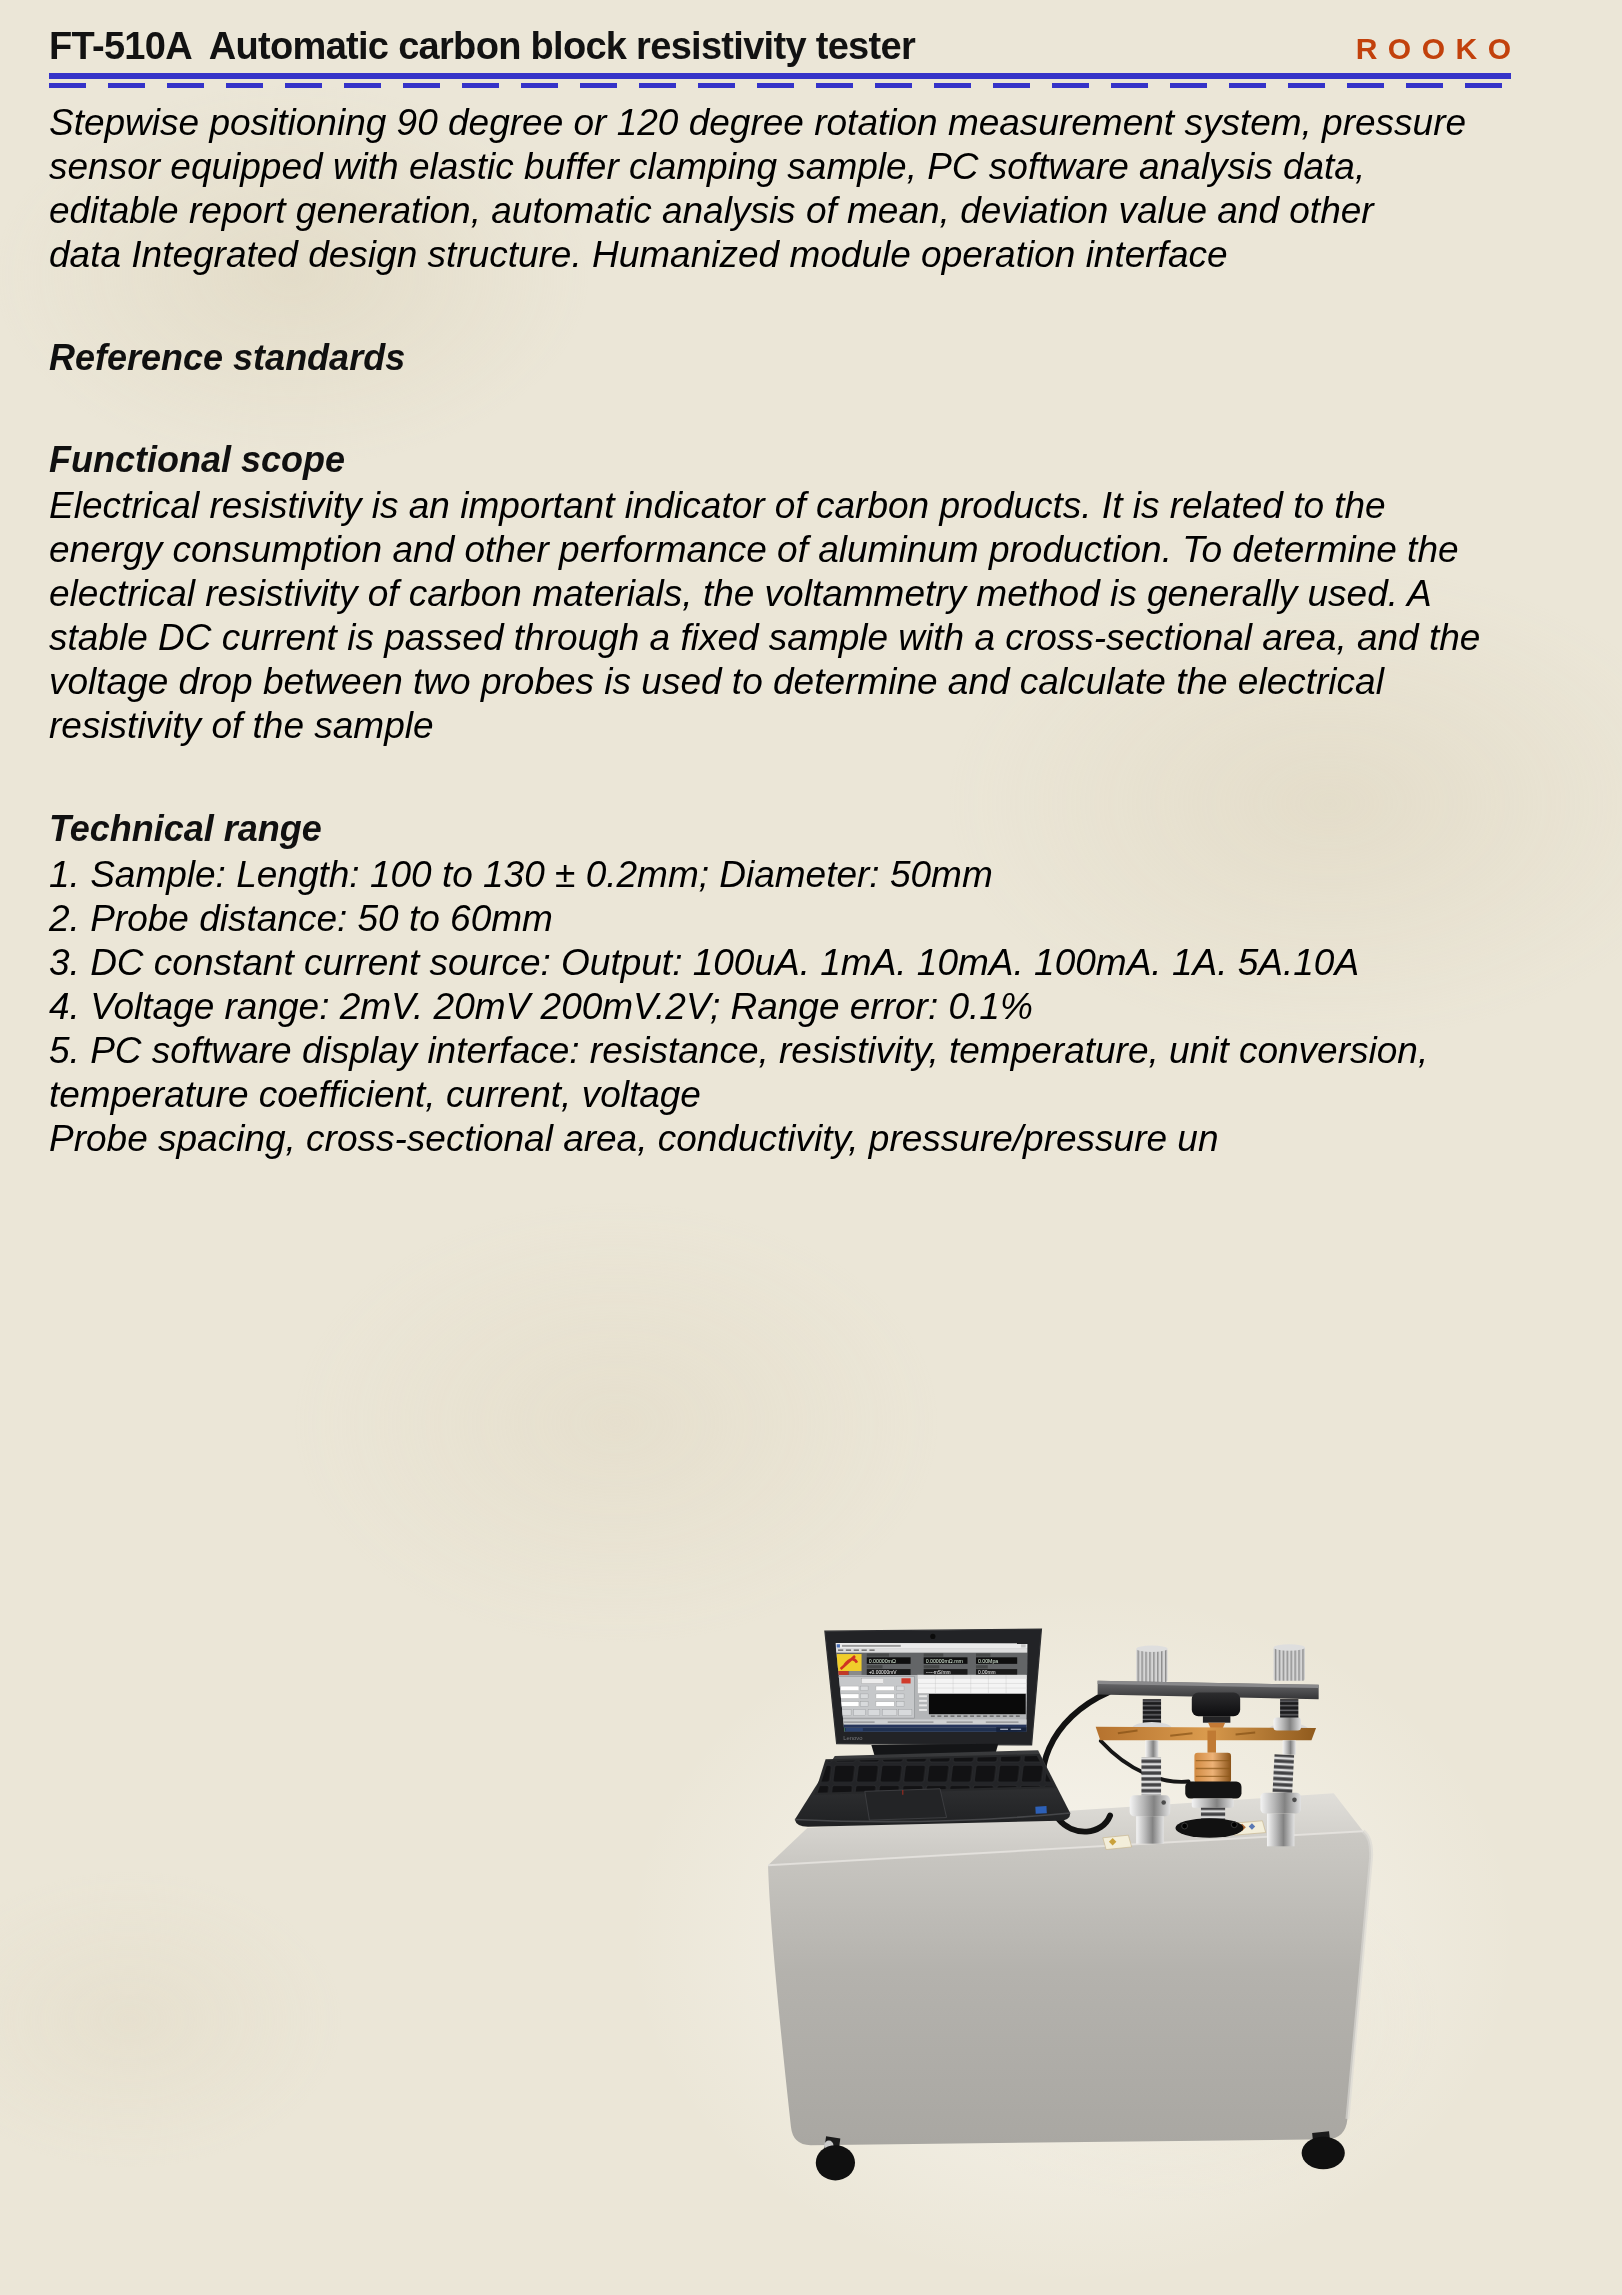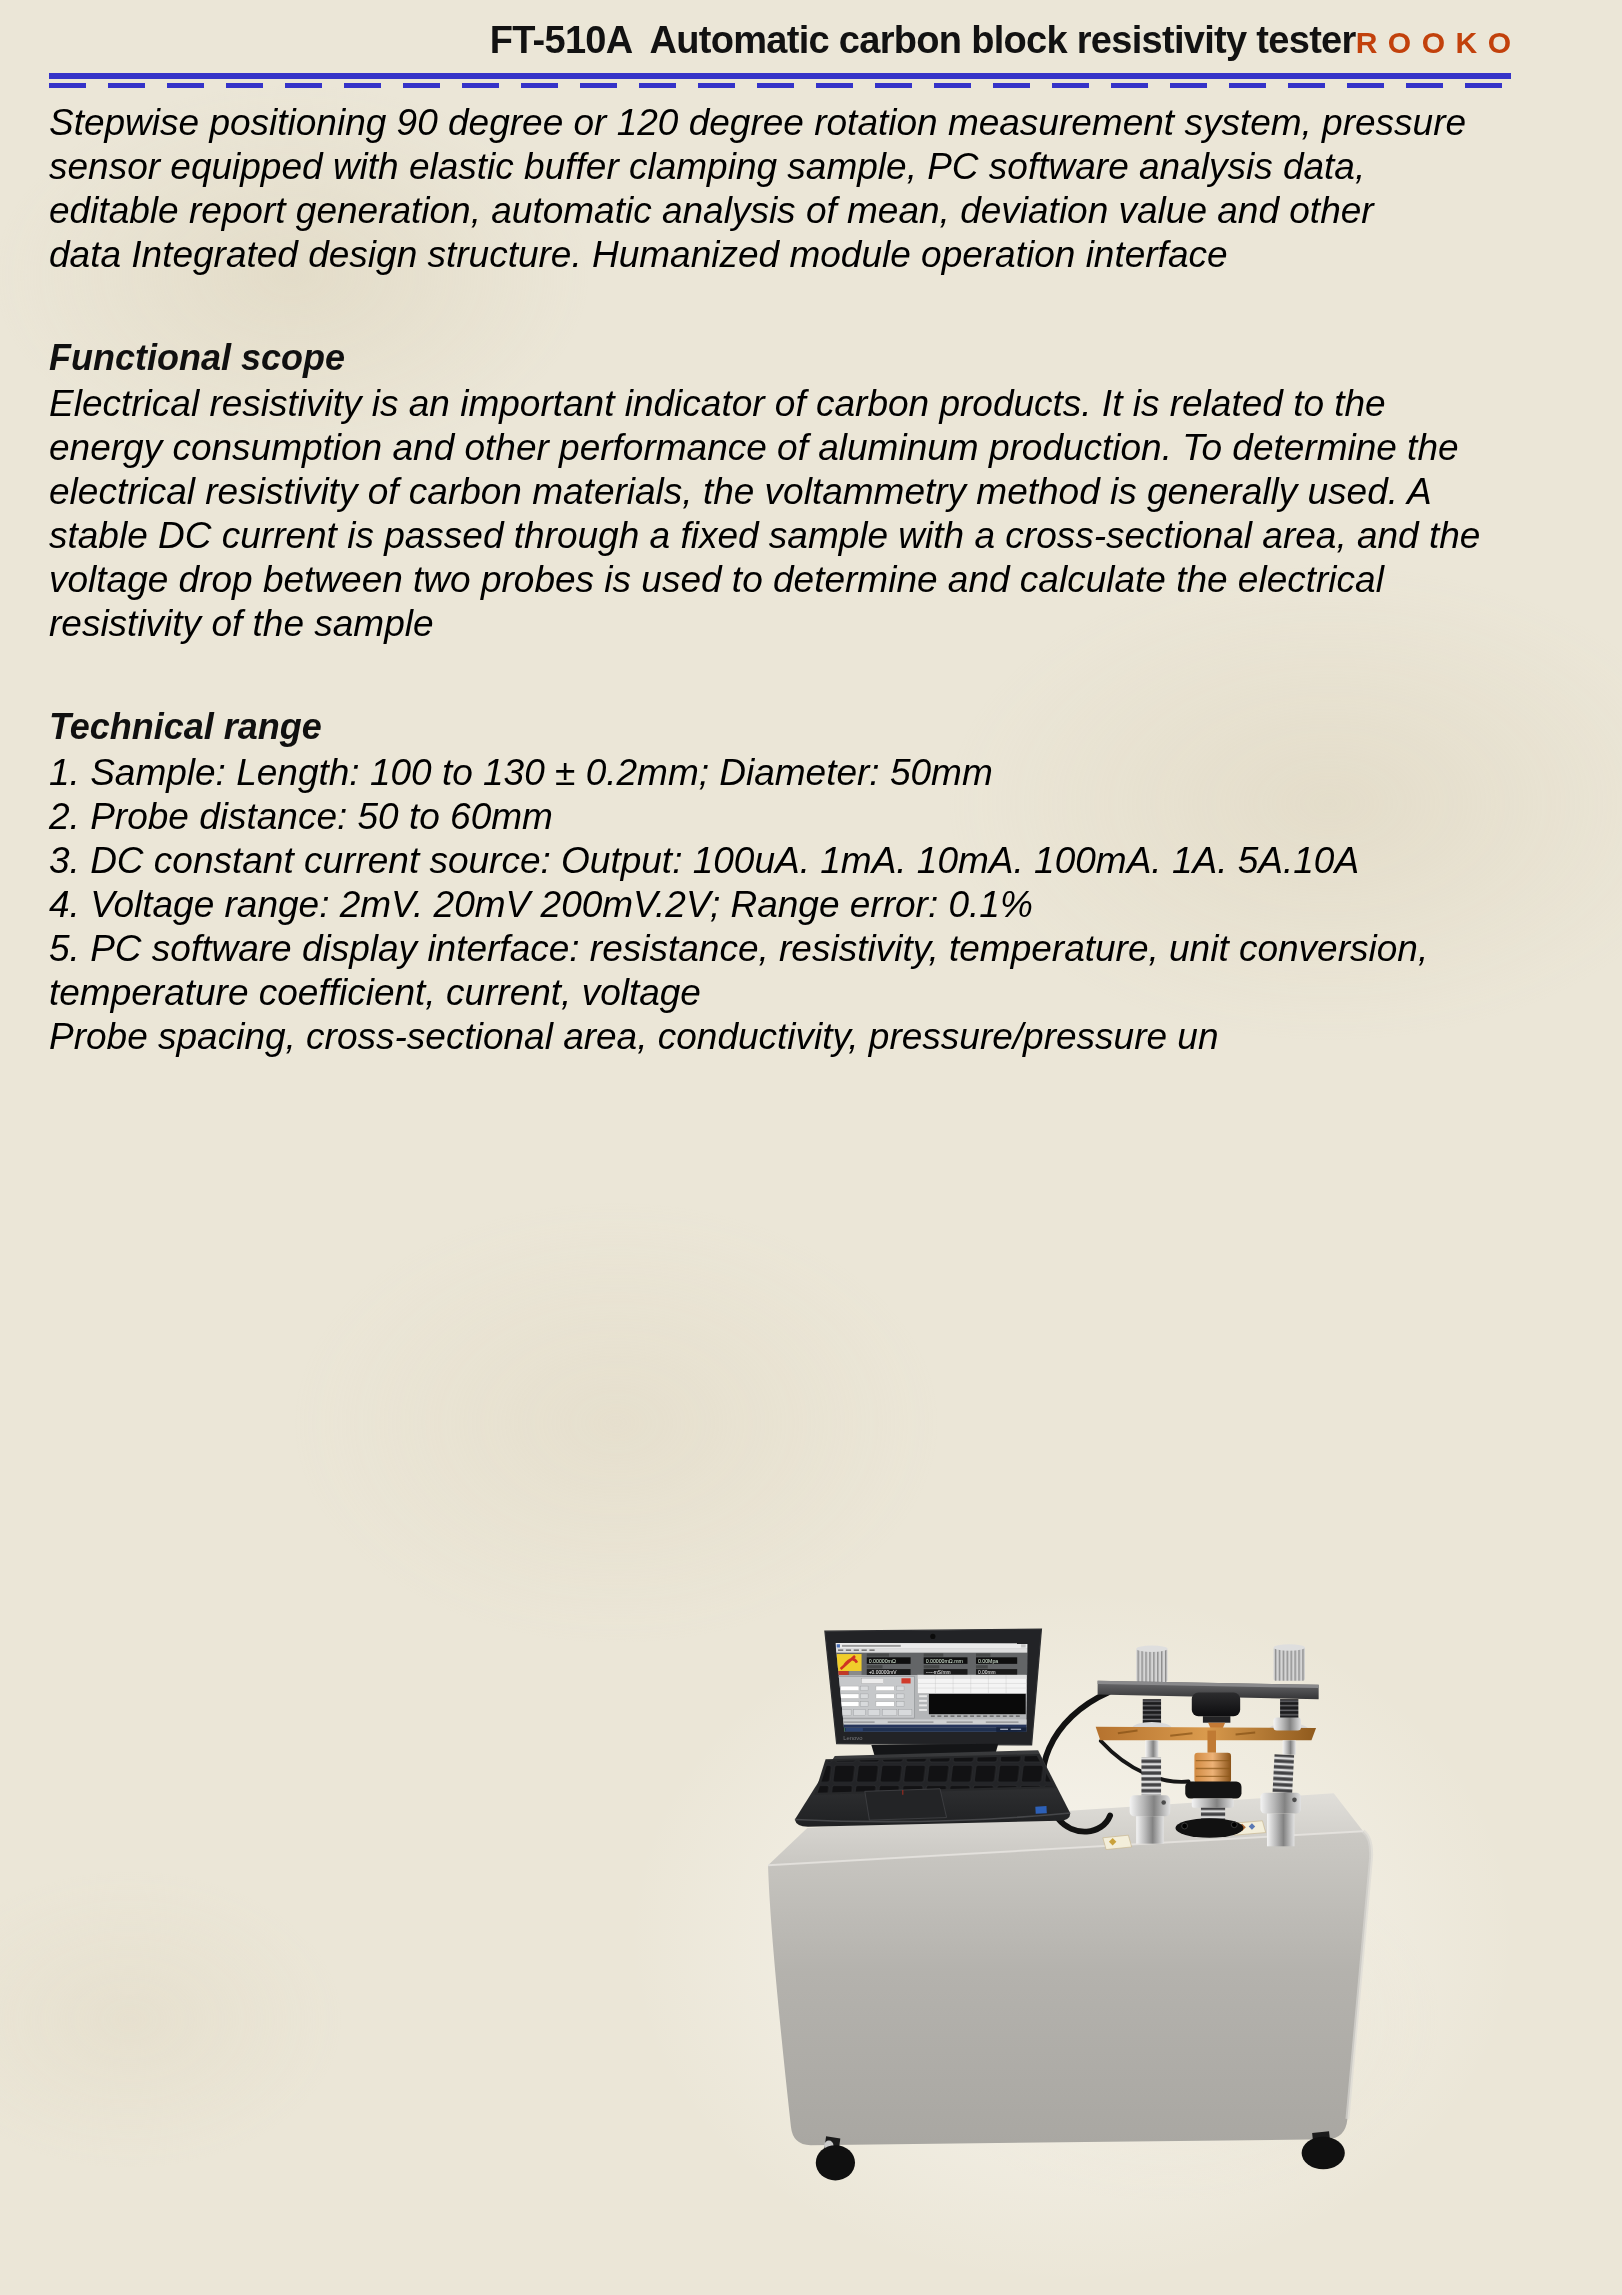--- a/index.html
+++ b/index.html
@@ -10,22 +10,22 @@
     background-color:#ebe6d7;
     background-image:
       radial-gradient(ellipse 458px 294px at 18% 12%, rgba(215,205,178,.38), transparent 65%),
       radial-gradient(ellipse 589px 366px at 82% 35%, rgba(213,202,175,.32), transparent 65%),
       radial-gradient(ellipse 497px 340px at 38% 62%, rgba(218,208,184,.30), transparent 65%),
       radial-gradient(ellipse 419px 281px at 72% 88%, rgba(213,203,176,.30), transparent 65%),
       radial-gradient(ellipse 327px 229px at 8% 88%, rgba(220,211,188,.30), transparent 65%);
     overflow:hidden;position:relative;
   }
   .header{
-    position:absolute;left:49px;top:19px;width:1462px;
-    display:flex;justify-content:flex-end;align-items:baseline;
+    position:absolute;left:49px;top:25px;width:1462px;
+    display:flex;justify-content:space-between;align-items:baseline;
   }
   .doc-title{
     font-size:38px;font-weight:bold;letter-spacing:-0.7px;white-space:pre;
     color:#121212;
   }
   .brand{
     font-size:30px;font-weight:bold;letter-spacing:10.5px;margin-right:-10.5px;
   }
   .rule-solid{position:absolute;left:49px;width:1462px;top:73px;height:5.9px;}
   .rule-dashed{
@@ -61,20 +61,21 @@
 <div class="rule-dashed" style="background:repeating-linear-gradient(90deg,#3533c8 0 37px,transparent 37px 59px);"></div>
 
 <div class="content">
   <div class="section">
     <p class="section-body">Stepwise positioning 90 degree or 120 degree rotation measurement system, pressure
 sensor equipped with elastic buffer clamping sample, PC software analysis data,
 editable report generation, automatic analysis of mean, deviation value and other
 data Integrated design structure. Humanized module operation interface</p>
   </div>
   <div class="section">
+    <h2 class="section-heading">Reference standards</h2>
   </div>
   <div class="section">
     <h2 class="section-heading">Functional scope</h2>
     <p class="section-body">Electrical resistivity is an important indicator of carbon products. It is related to the
 energy consumption and other performance of aluminum production. To determine the
 electrical resistivity of carbon materials, the voltammetry method is generally used. A
 stable DC current is passed through a fixed sample with a cross-sectional area, and the
 voltage drop between two probes is used to determine and calculate the electrical
 resistivity of the sample</p>
   </div>

